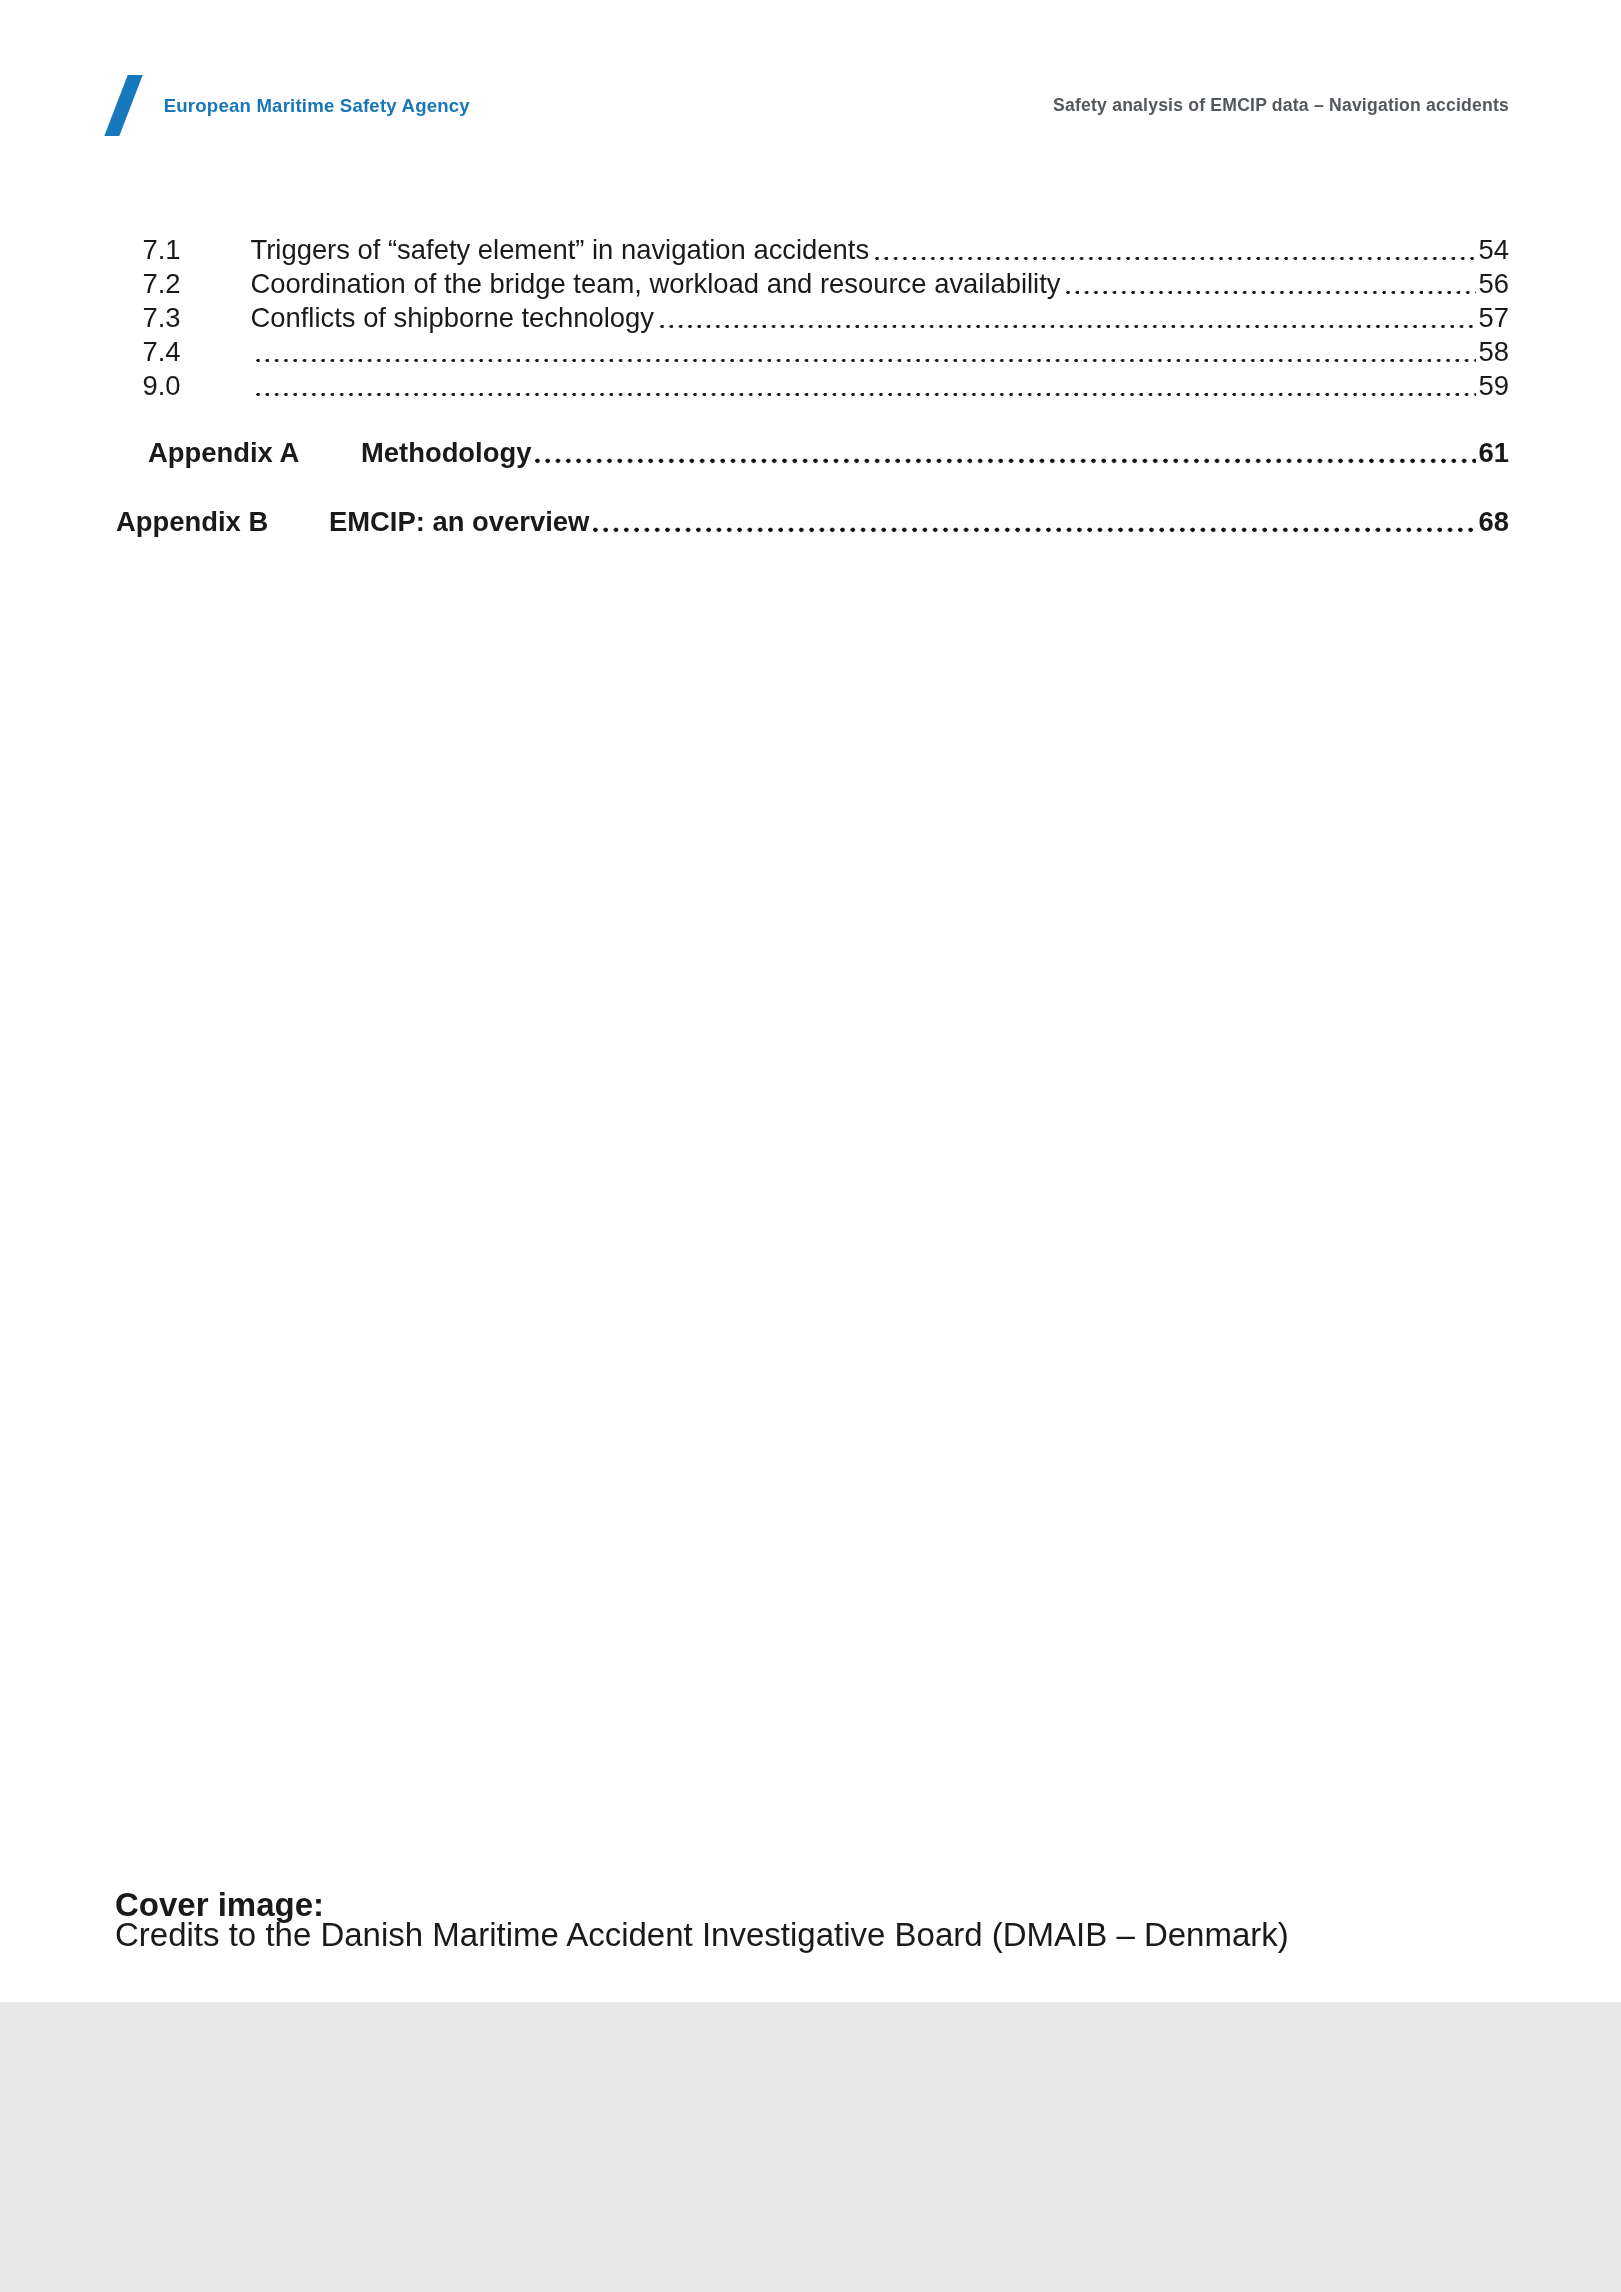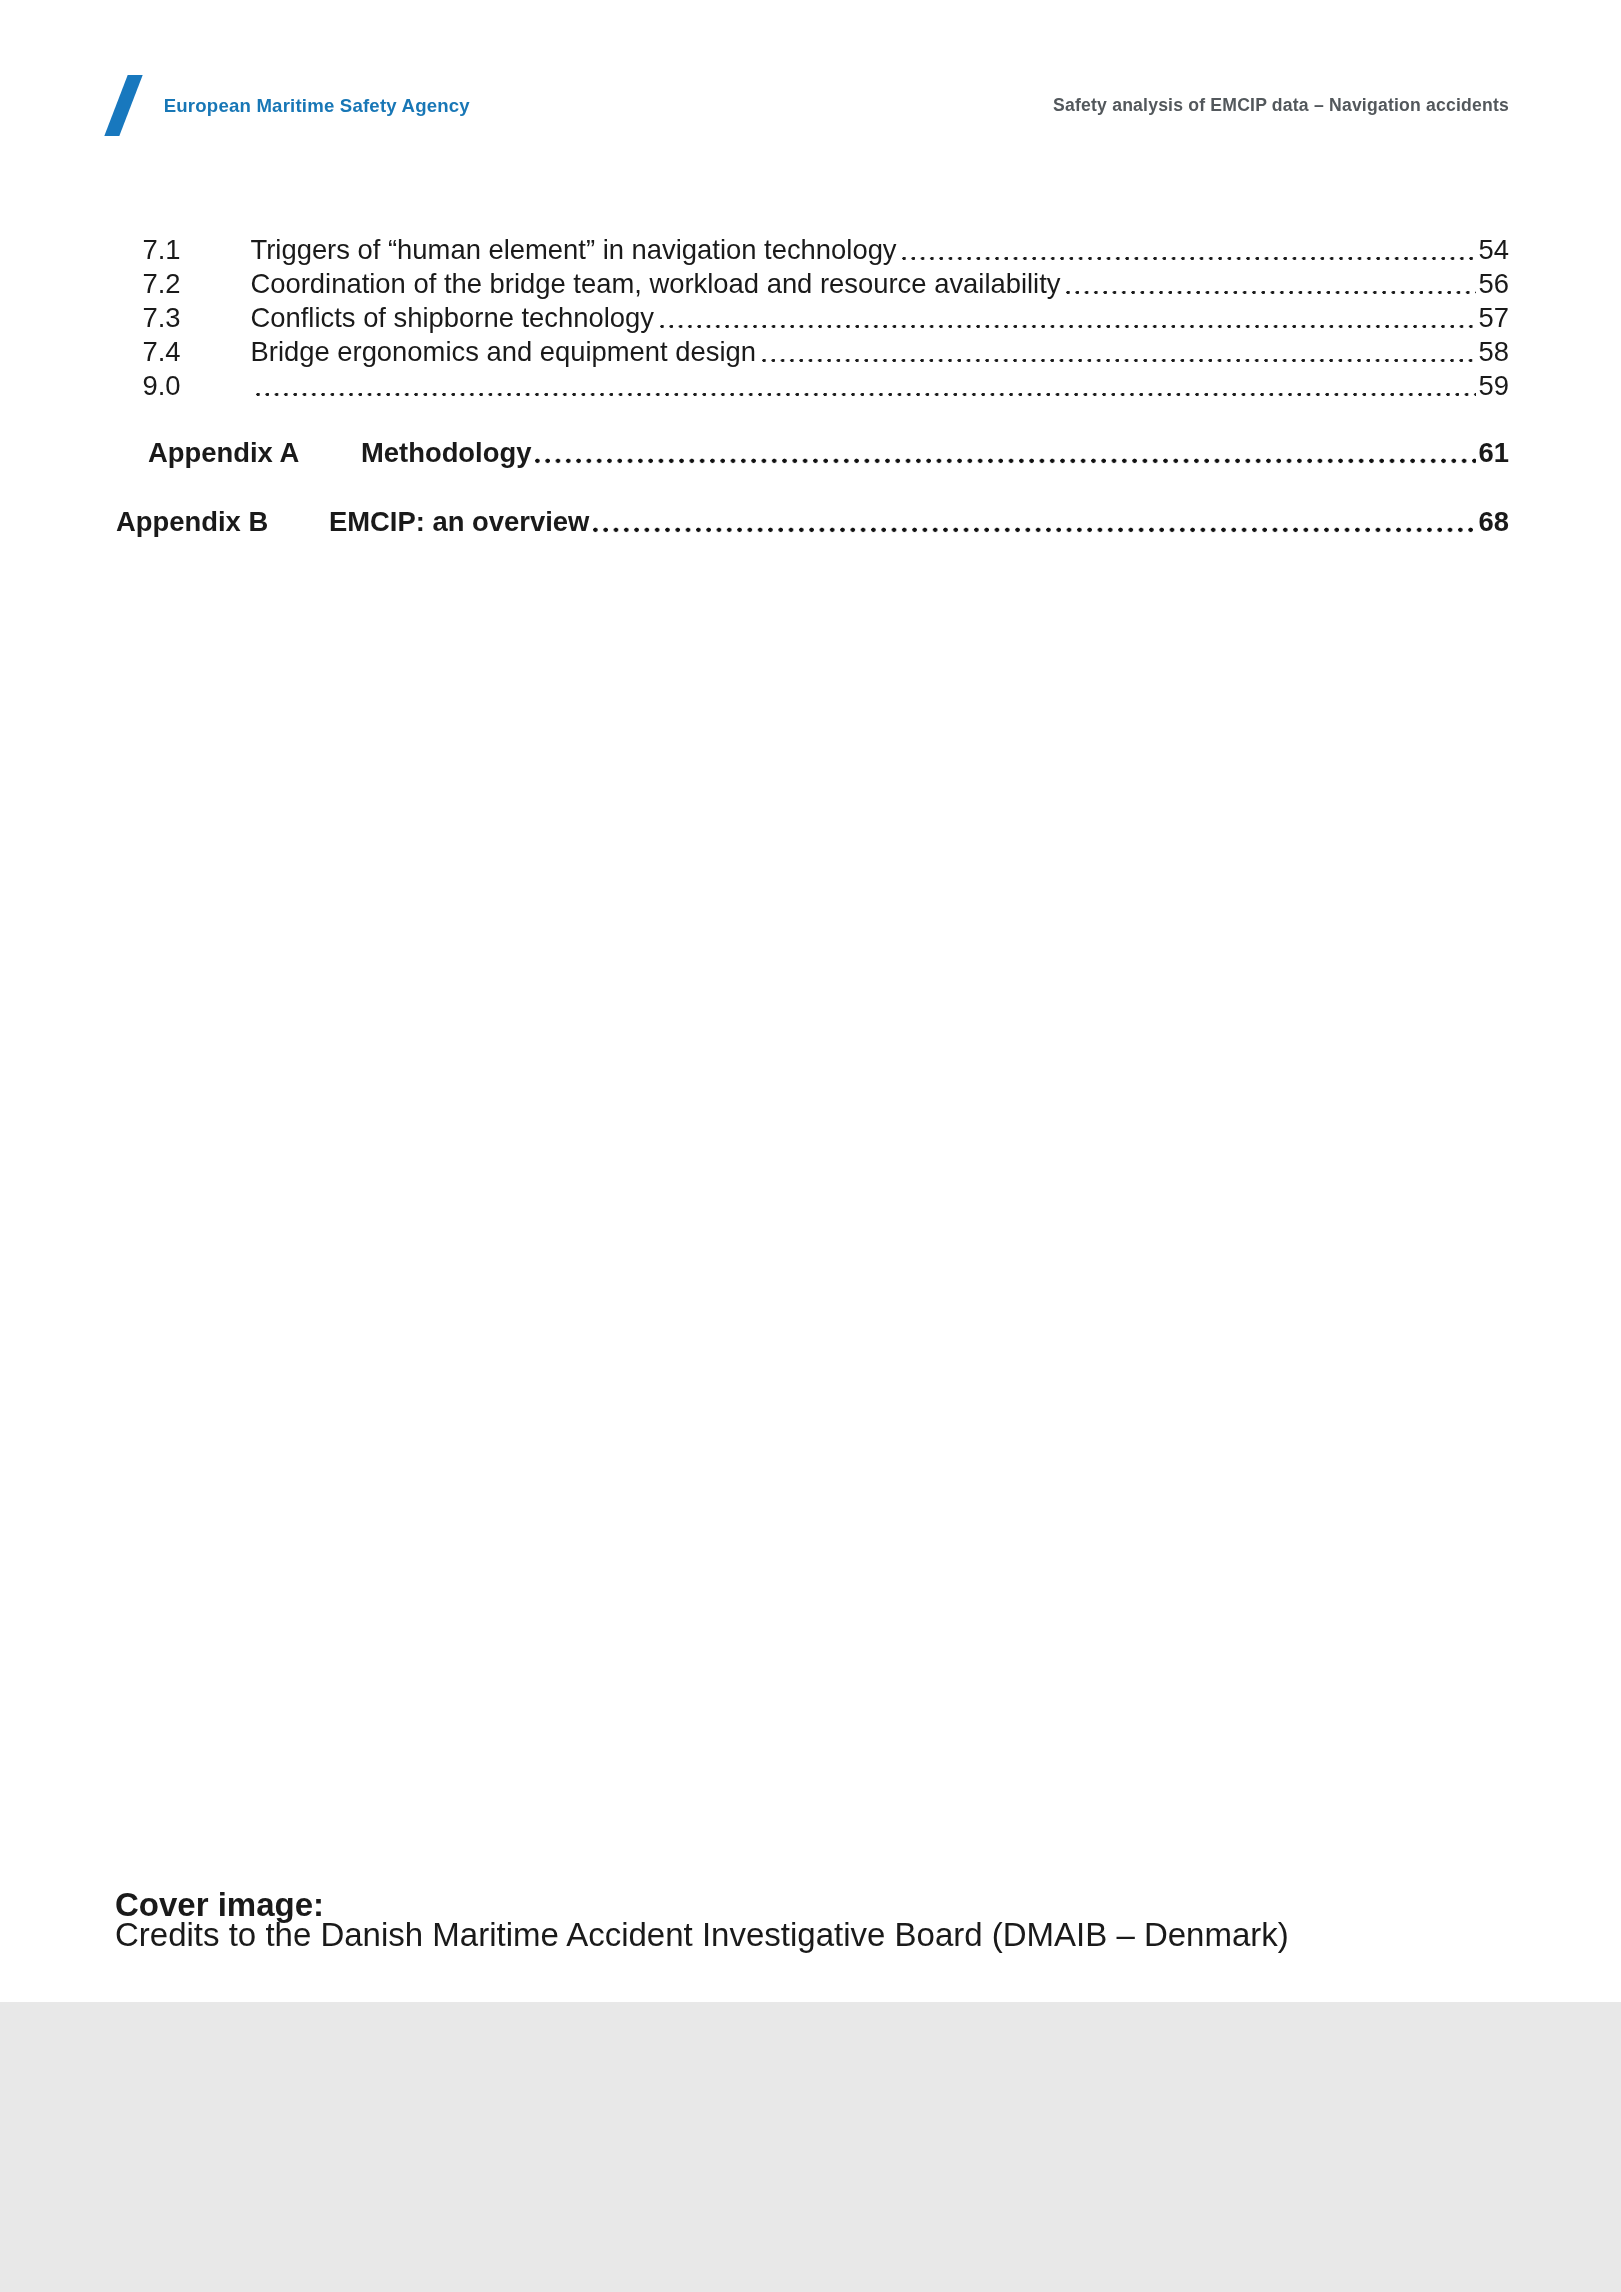--- a/index.html
+++ b/index.html
@@ -99,42 +99,41 @@
       <div class="brand-slash"></div>
       <div class="brand-name">European Maritime Safety Agency</div>
     </div>
     <div class="doc-title">Safety analysis of EMCIP data – Navigation accidents</div>
   </div>
 
   <div class="toc">
 
     <div class="toc-row">
       <span class="num">7.1</span>
-      <span class="title">Triggers of “human element” in navigation technology</span>
+      <span class="title">Triggers of “safety element” in navigation accidents</span>
       <span class="leader"></span>
       <span class="pg">54</span>
     </div>
 
     <div class="toc-row">
       <span class="num">7.2</span>
       <span class="title">Coordination of the bridge team, workload and resource availability</span>
       <span class="leader"></span>
       <span class="pg">56</span>
     </div>
 
     <div class="toc-row">
       <span class="num">7.3</span>
       <span class="title">Conflicts of shipborne technology</span>
       <span class="leader"></span>
       <span class="pg">57</span>
     </div>
 
     <div class="toc-row">
       <span class="num">7.4</span>
-      <span class="title">Bridge ergonomics and equipment design</span>
       <span class="leader"></span>
       <span class="pg">58</span>
     </div>
 
     <div class="toc-row">
       <span class="num">9.0</span>
       <span class="leader"></span>
       <span class="pg">59</span>
     </div>
 

